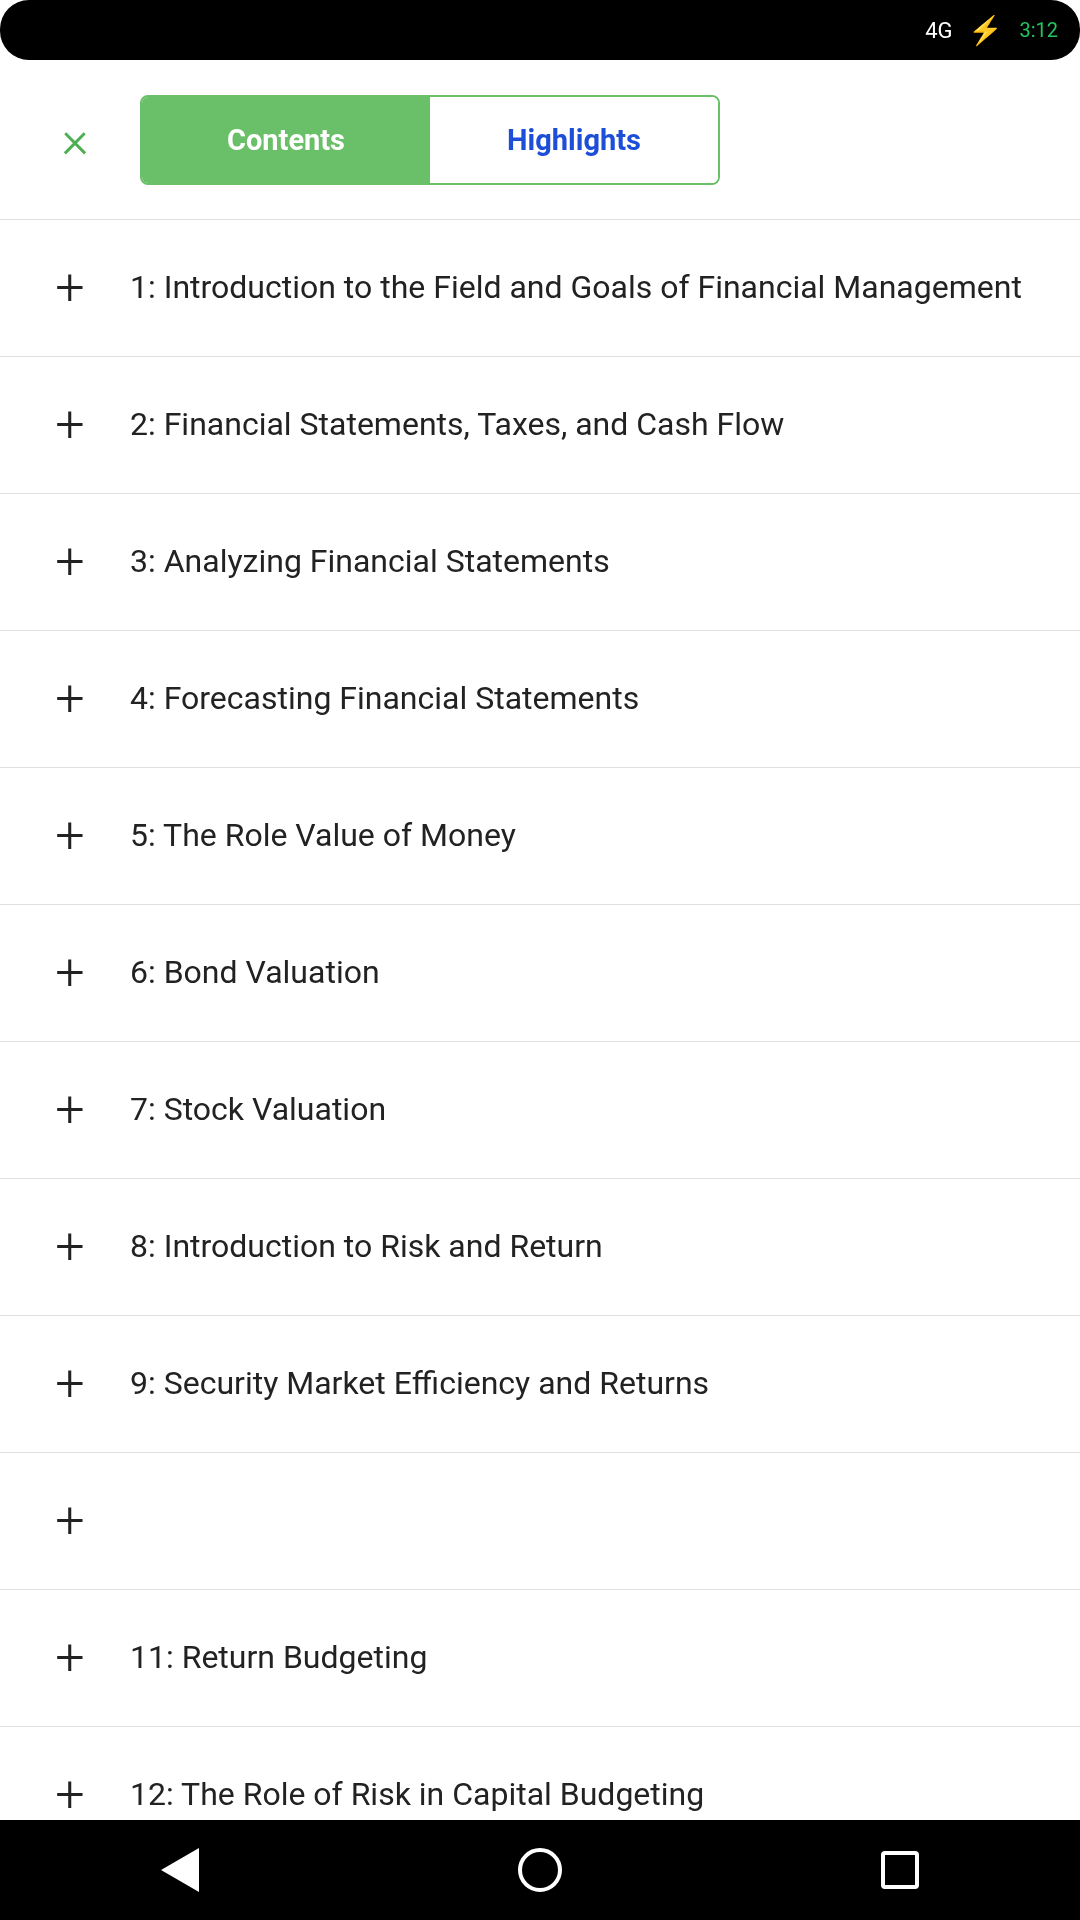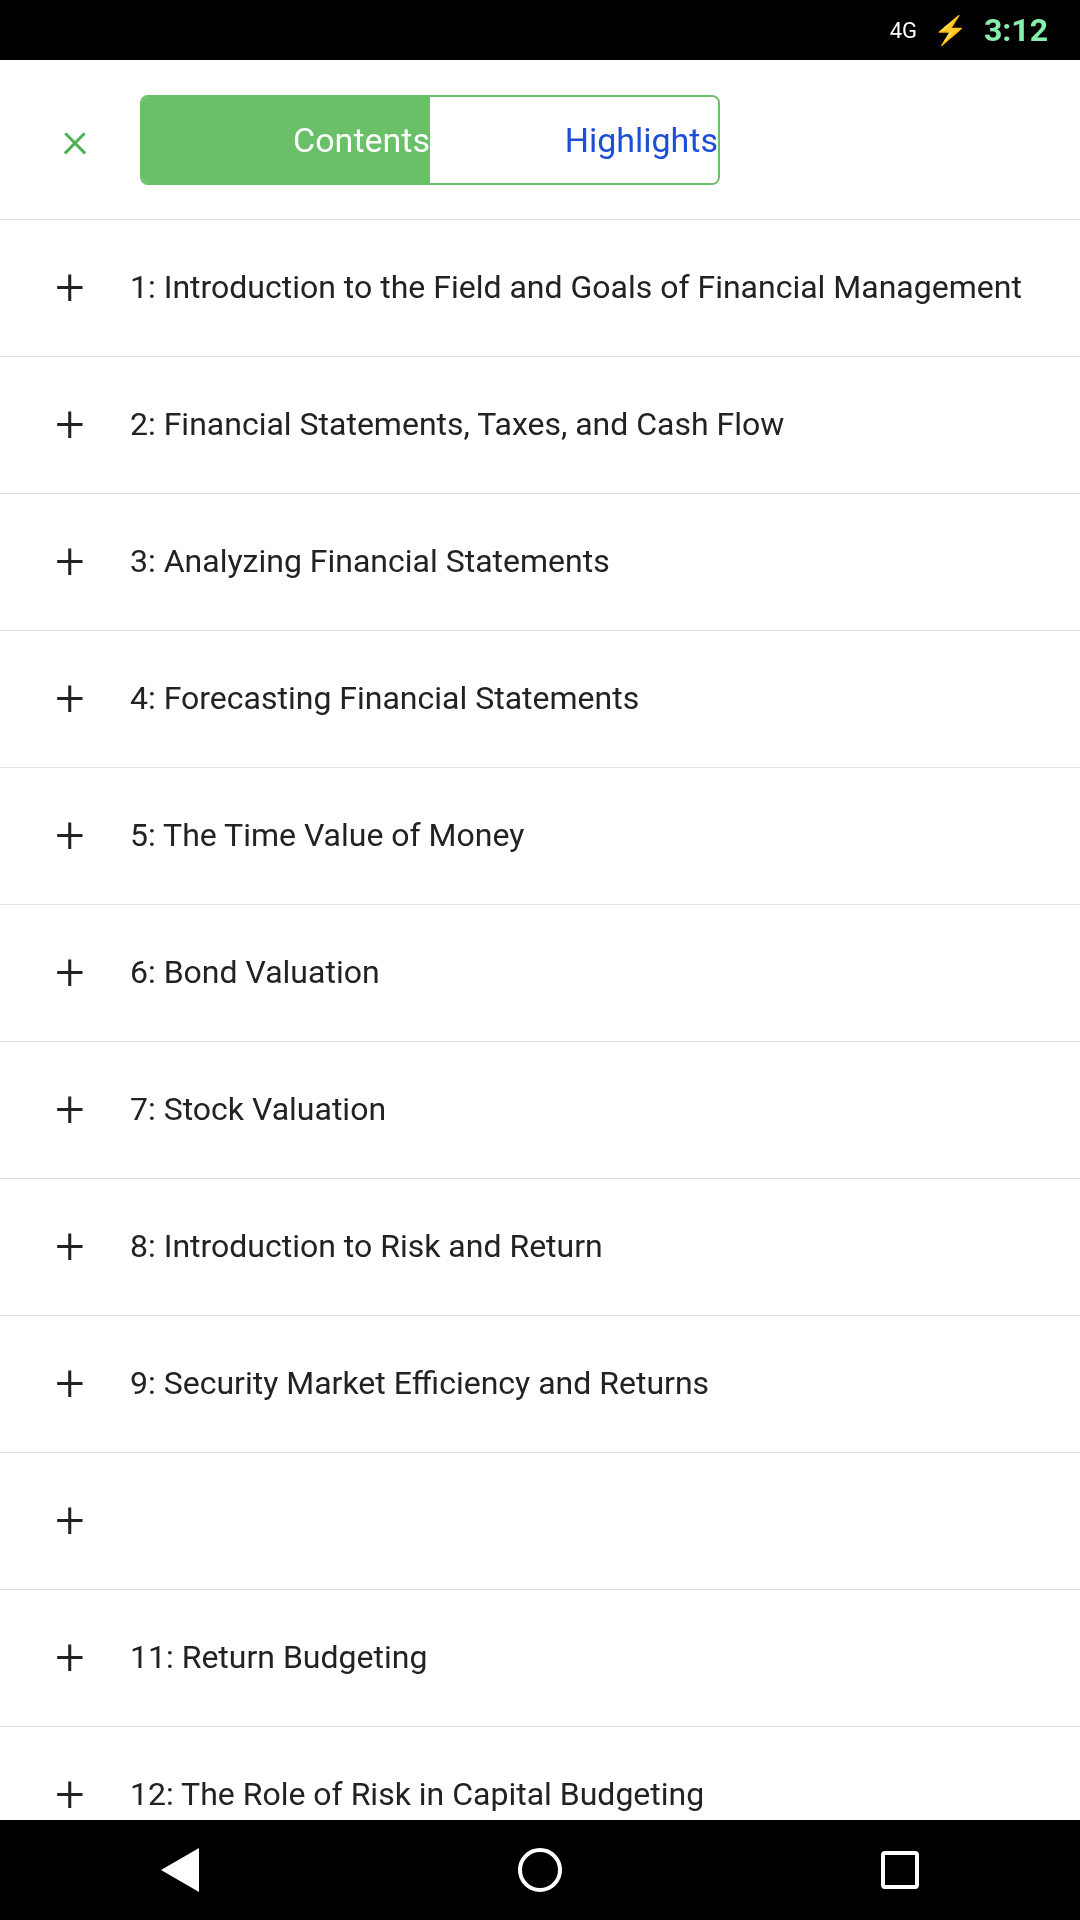--- a/index.html
+++ b/index.html
@@ -18,28 +18,29 @@
     }
 
     
     .status-bar {
       width: 100%;
       height: 60px;
       background: #000000;
       display: flex;
       align-items: center;
       justify-content: flex-end;
-      padding-right: 32px;
+      padding-right: 22px;
       gap: 16px;
+      border-radius: 29px;
     }
 
     .status-bar-text {
-      color: #86efac;
-      font-size: 32px;
-      font-weight: bold;
+      color: #22c55e;
+      font-size: 20px;
+      font-weight: normal;
     }
 
     .signal-icon {
       color: #ffffff;
       font-size: 22px;
     }
 
     
     .header {
       width: 100%;
@@ -75,23 +76,23 @@
       border-radius: 8px;
       overflow: hidden;
       height: 90px;
       width: 580px;
     }
 
     .tab {
       flex: 1;
       display: flex;
       align-items: center;
-      justify-content: flex-end;
-      font-size: 34px;
-      font-weight: 400;
+      justify-content: center;
+      font-size: 29px;
+      font-weight: 700;
       cursor: pointer;
     }
 
     .tab-contents {
       background: #6abf69;
       color: #ffffff;
     }
 
     .tab-highlights {
       background: #ffffff;
@@ -229,21 +230,21 @@
     <div class="list-item">
       <div class="plus-icon">
         <span>+</span>
       </div>
       <span class="item-text">4: Forecasting Financial Statements</span>
     </div>
     <div class="list-item">
       <div class="plus-icon">
         <span>+</span>
       </div>
-      <span class="item-text">5: The Time Value of Money</span>
+      <span class="item-text">5: The Role Value of Money</span>
     </div>
     <div class="list-item">
       <div class="plus-icon">
         <span>+</span>
       </div>
       <span class="item-text">6: Bond Valuation</span>
     </div>
     <div class="list-item">
       <div class="plus-icon">
         <span>+</span>

